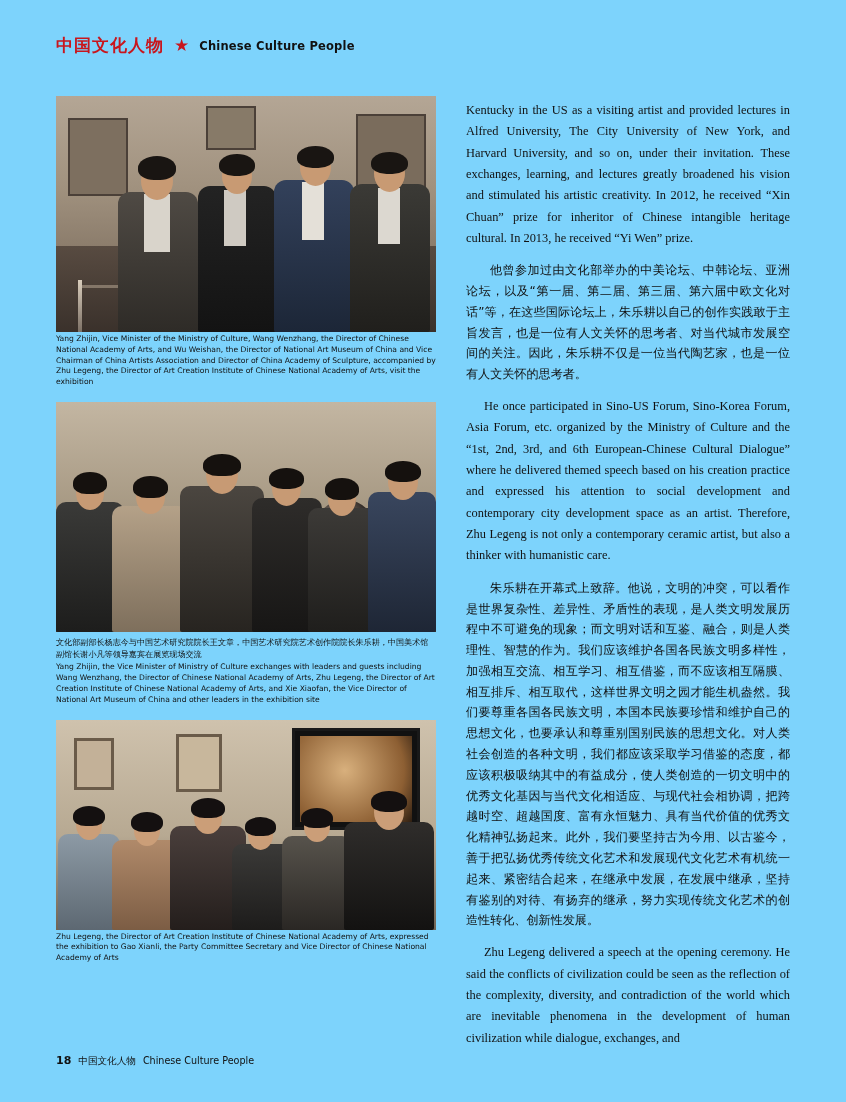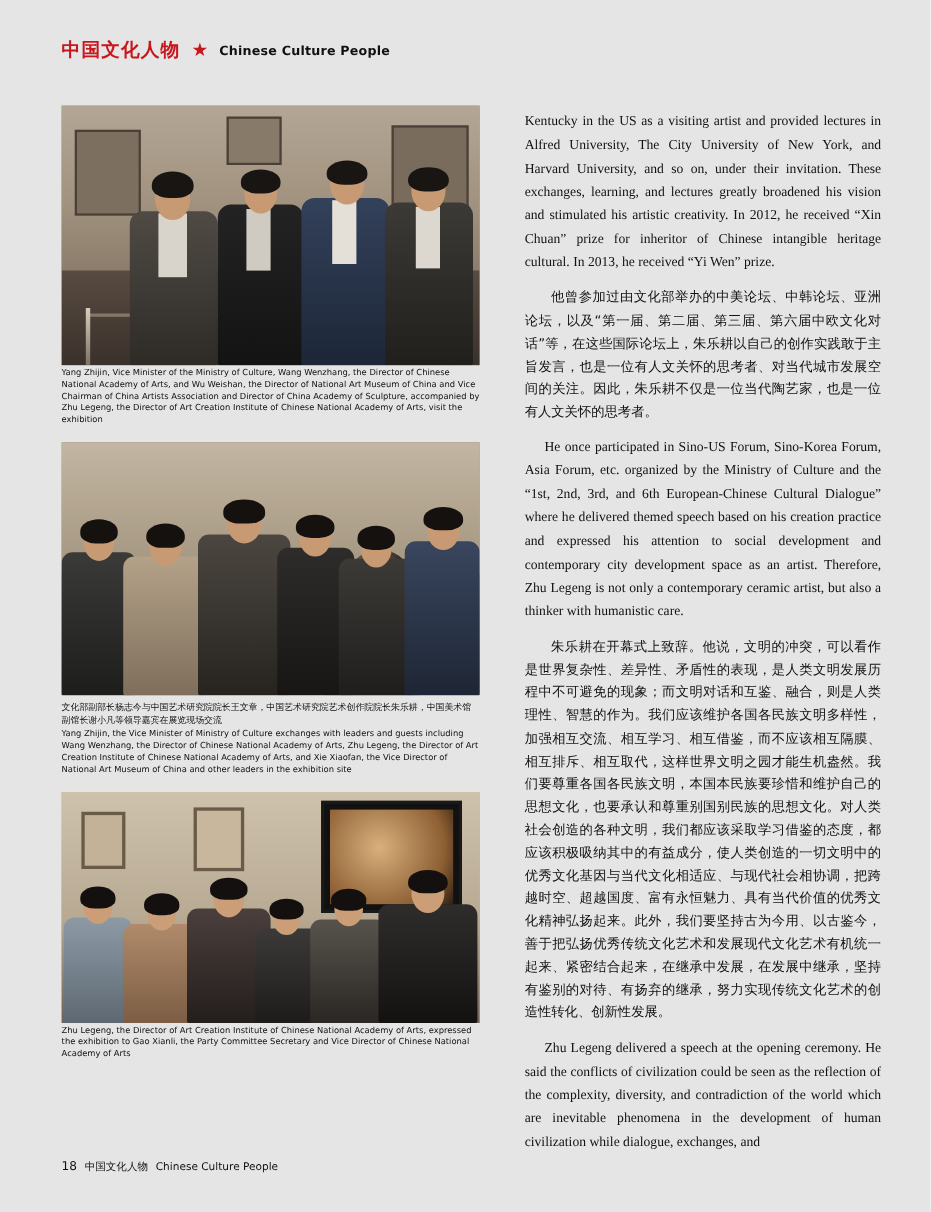--- a/index.html
+++ b/index.html
@@ -12,21 +12,21 @@
     height: 1102px;
     font-family: "Liberation Serif", serif;
     color: #1a1a1a;
     position: relative;
     overflow: hidden;
   }
   .page {
     position: relative;
     width: 846px;
     height: 1102px;
-    background: #e5e5e5;
+    background: #7dd3fc;
   }
 
   
   .masthead {
     position: absolute;
     left: 56px;
     top: 34px;
     display: flex;
     align-items: center;
     gap: 8px;
@@ -54,21 +54,21 @@
 
   
   .col-left {
     position: absolute;
     left: 56px;
     top: 96px;
     width: 380px;
   }
   .col-right {
     position: absolute;
-    left: 477px;
+    left: 466px;
     top: 100px;
     width: 324px;
   }
 
   
   .figure { margin-bottom: 14px; }
   .photo {
     width: 380px;
     position: relative;
     overflow: hidden;
@@ -114,21 +114,21 @@
     position: absolute;
     left: 56px;
     bottom: 34px;
     display: flex;
     align-items: baseline;
     gap: 7px;
   }
   .folio {
     font-family: "DejaVu Sans", sans-serif;
     font-size: 11px;
-    font-weight: normal;
+    font-weight: bold;
     color: #111;
   }
   .footer-cn {
     font-family: "DejaVu Sans", sans-serif;
     font-size: 9.6px;
     color: #111;
   }
   .footer-en {
     font-family: "DejaVu Sans", sans-serif;
     font-size: 9.6px;

